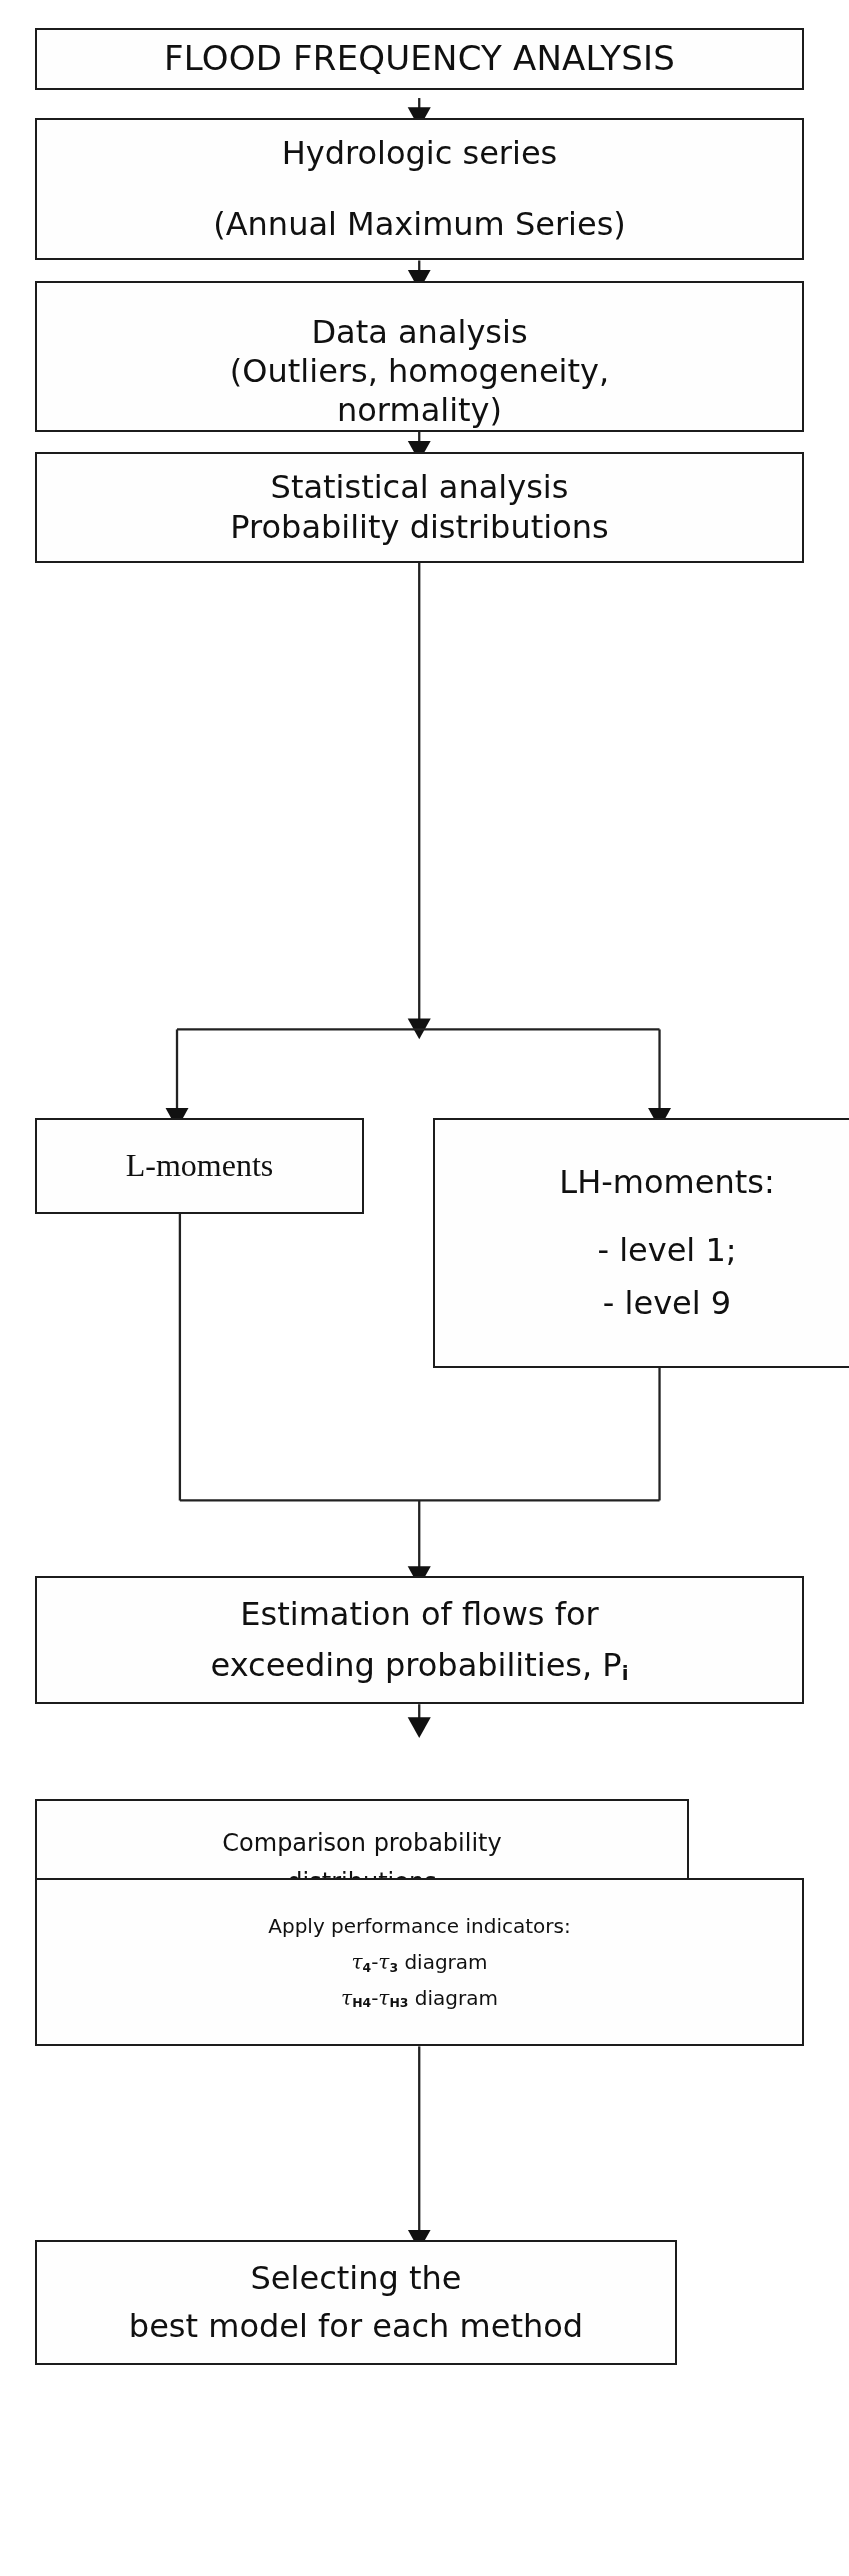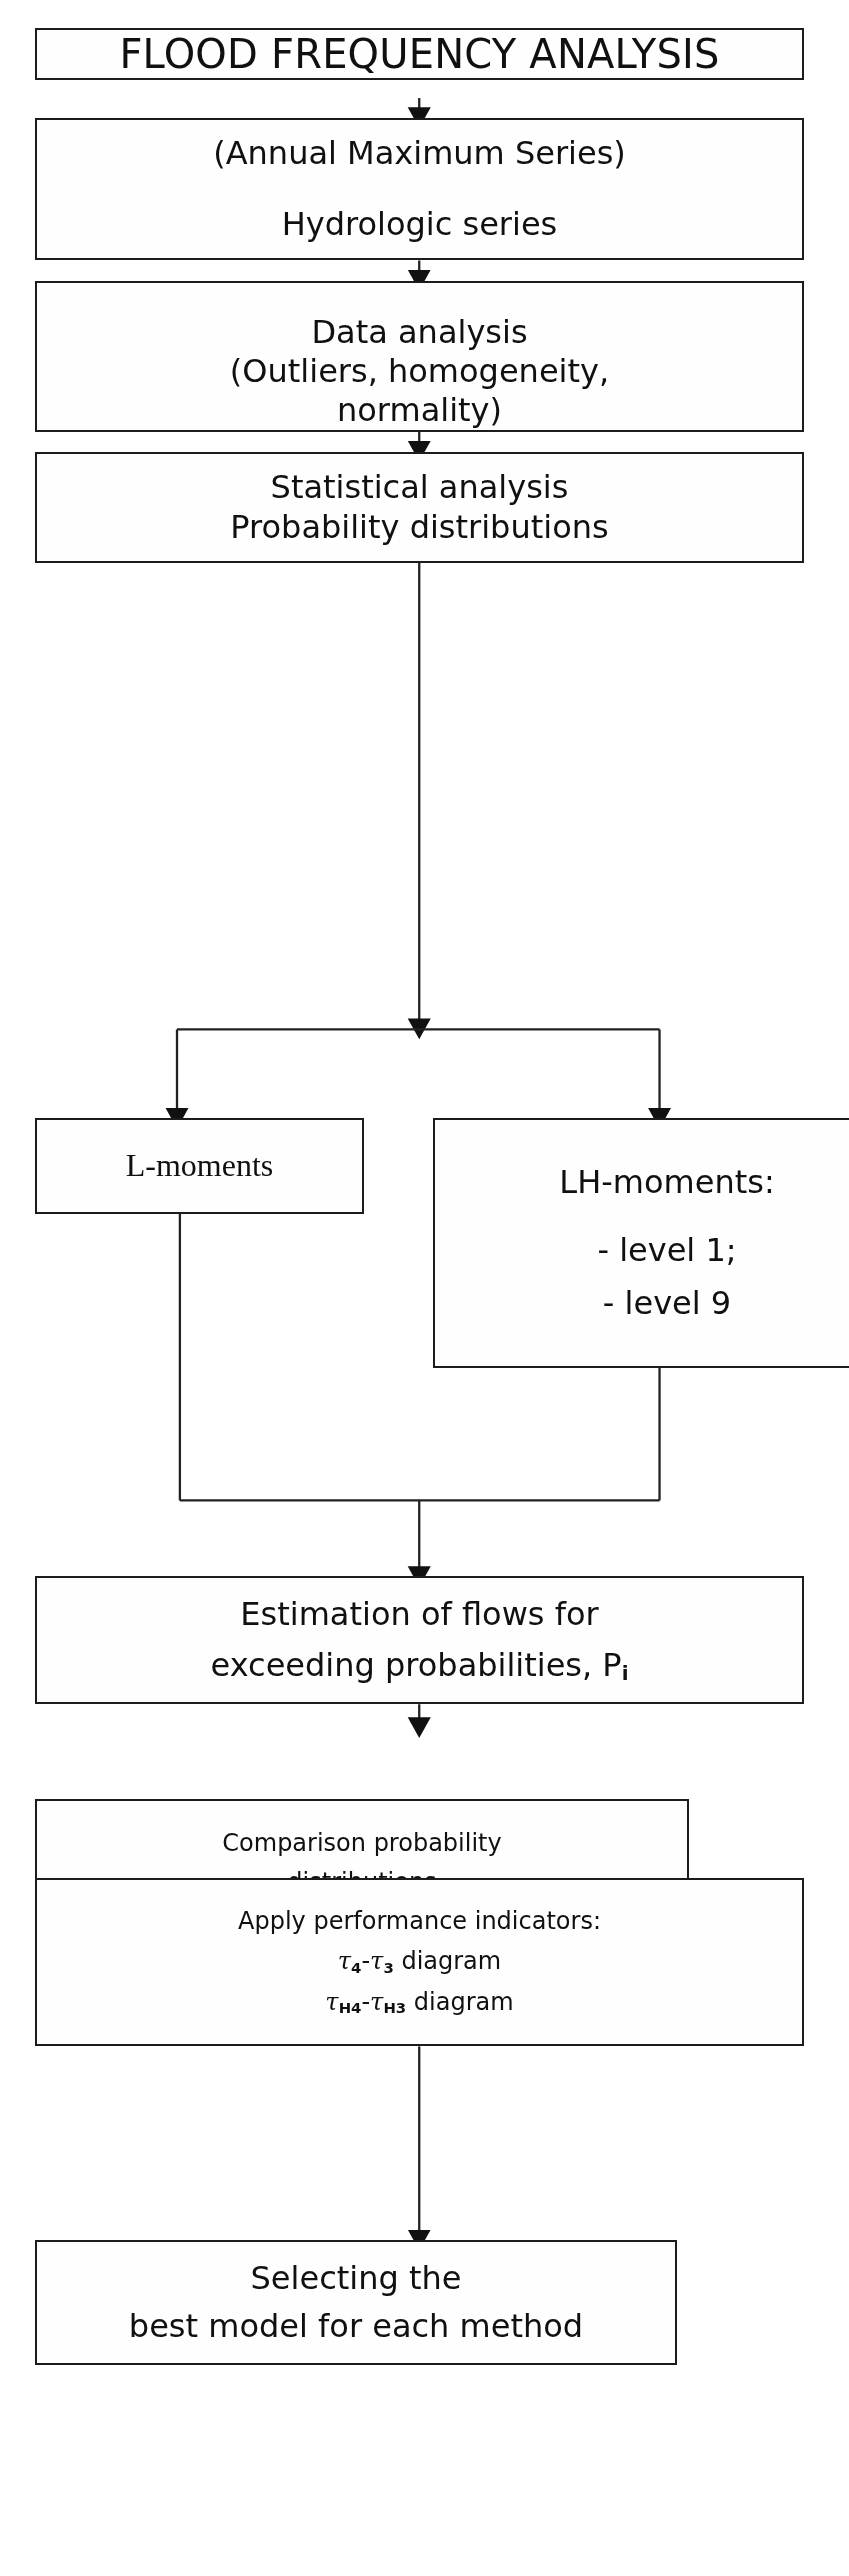--- a/index.html
+++ b/index.html
@@ -36,34 +36,34 @@
     text-align: center;
     color: #101010;
     line-height: 1.22;
     z-index: 2;
   }
   .node .line {
     display: block;
     white-space: nowrap;
   }
   
-  .n-title   { left: 35px;  top: 28px;   width: 769px; height: 52px;  font-size: 40px; letter-spacing: 0.2px; }
+  .n-title   { left: 35px;  top: 28px;   width: 769px; height: 62px;  font-size: 34px; letter-spacing: 0.2px; }
   .n-hydro   { left: 35px;  top: 118px;  width: 769px; height: 142px; font-size: 32px; }
   .n-hydro .line + .line { margin-top: 31px; }
   .n-data    { left: 35px;  top: 281px;  width: 769px; height: 151px; font-size: 32px; justify-content: flex-end; }
   .n-stat    { left: 35px;  top: 452px;  width: 769px; height: 111px; font-size: 32px; }
   .n-lmom    { left: 35px;  top: 1118px; width: 329px; height: 96px; font-size: 32px; font-family: Liberation Serif, serif; }
   .n-lhmom   { left: 433px; top: 1118px; width: 468px; height: 250px; font-size: 32px; }
   .n-lhmom .lh-title { margin-bottom: 15.4px; }
   .n-lhmom .lh-item  { margin-top: 13.5px; }
   .n-est     { left: 35px;  top: 1576px; width: 769px; height: 128px; font-size: 32px; }
   .n-est .line + .line { margin-top: 12px; }
   .n-cmp     { left: 35px;  top: 1799px; width: 654px; height: 128px; font-size: 24px; }
   .n-cmp .line + .line { margin-top: 9.6px; }
-  .n-perf    { left: 35px;  top: 1878px; width: 769px; height: 168px; font-size: 24px; }
+  .n-perf    { left: 35px;  top: 1878px; width: 769px; height: 168px; font-size: 20px; }
   .n-perf .line + .line { margin-top: 11.5px; }
   .n-sel     { left: 35px;  top: 2240px; width: 642px; height: 125px; font-size: 32px; }
   .n-sel .line + .line { margin-top: 9.6px; }
 
   
   sub {
     font-size: 0.62em;
     line-height: 0;
     vertical-align: baseline;
     position: relative;
@@ -118,22 +118,22 @@
 
       <line x1="436" y1="2129" x2="436" y2="2322" marker-end="url(#ah)"></line>
     </g>
   </svg>
 
   <div class="node n-title">
     <span class="line">FLOOD FREQUENCY ANALYSIS</span>
   </div>
 
   <div class="node n-hydro">
+    <span class="line">Hydrologic series</span>
     <span class="line">(Annual Maximum Series)</span>
-    <span class="line">Hydrologic series</span>
   </div>
 
   <div class="node n-data">
     <span class="line">Data analysis</span>
     <span class="line">(Outliers, homogeneity,</span>
     <span class="line">normality)</span>
   </div>
 
   <div class="node n-stat">
     <span class="line">Statistical analysis</span>

